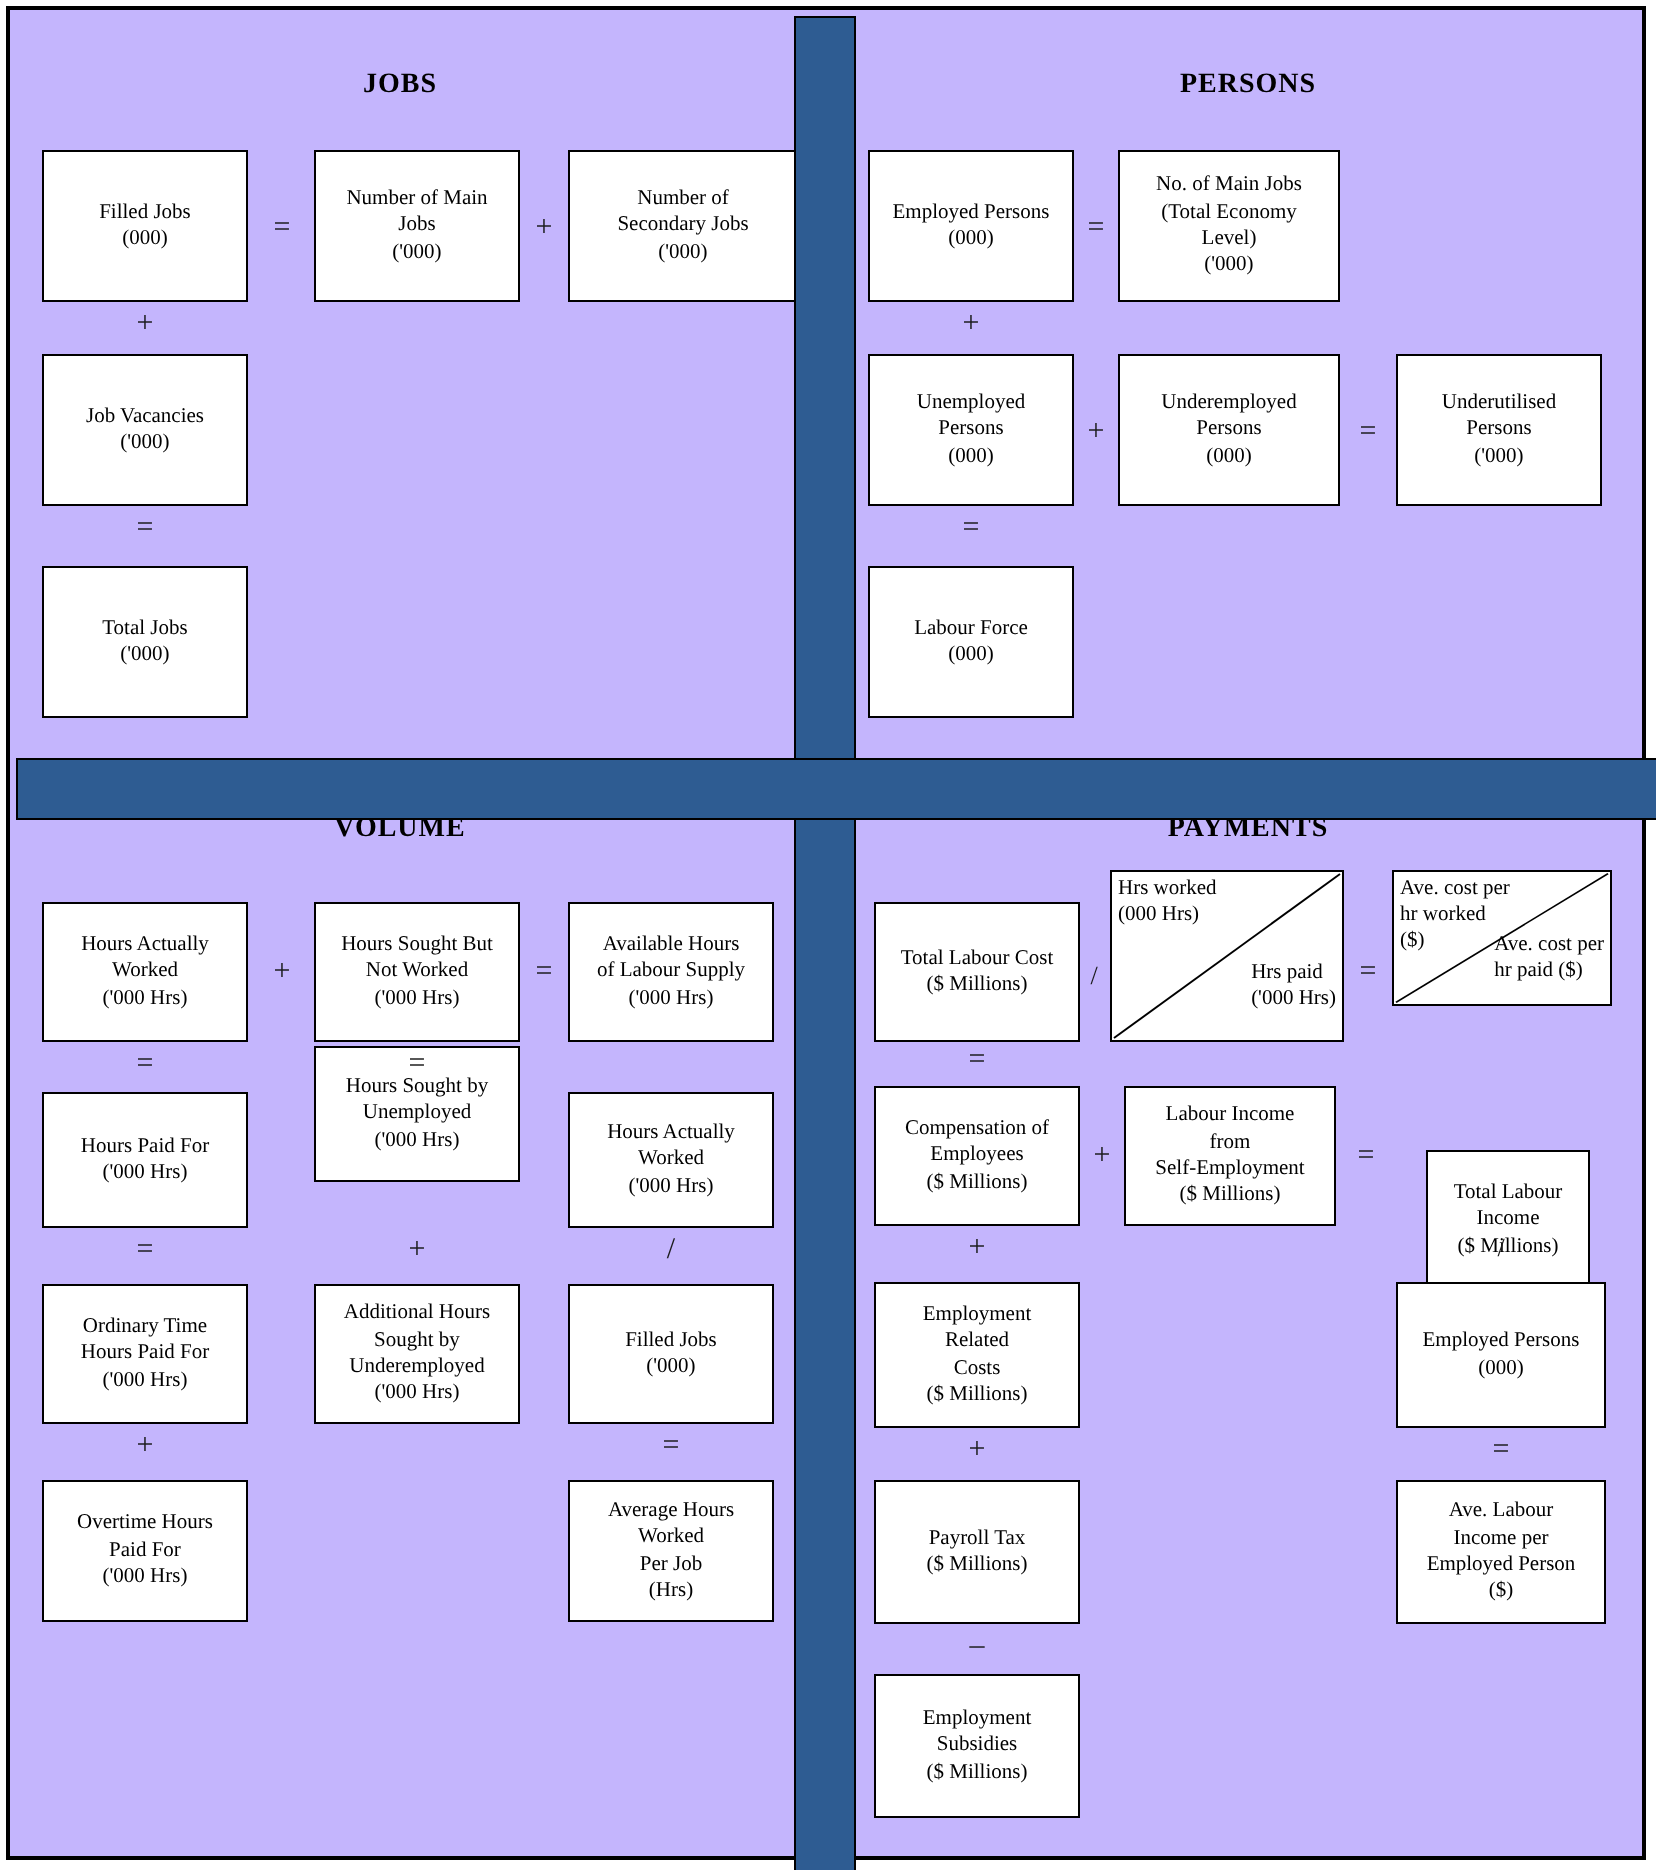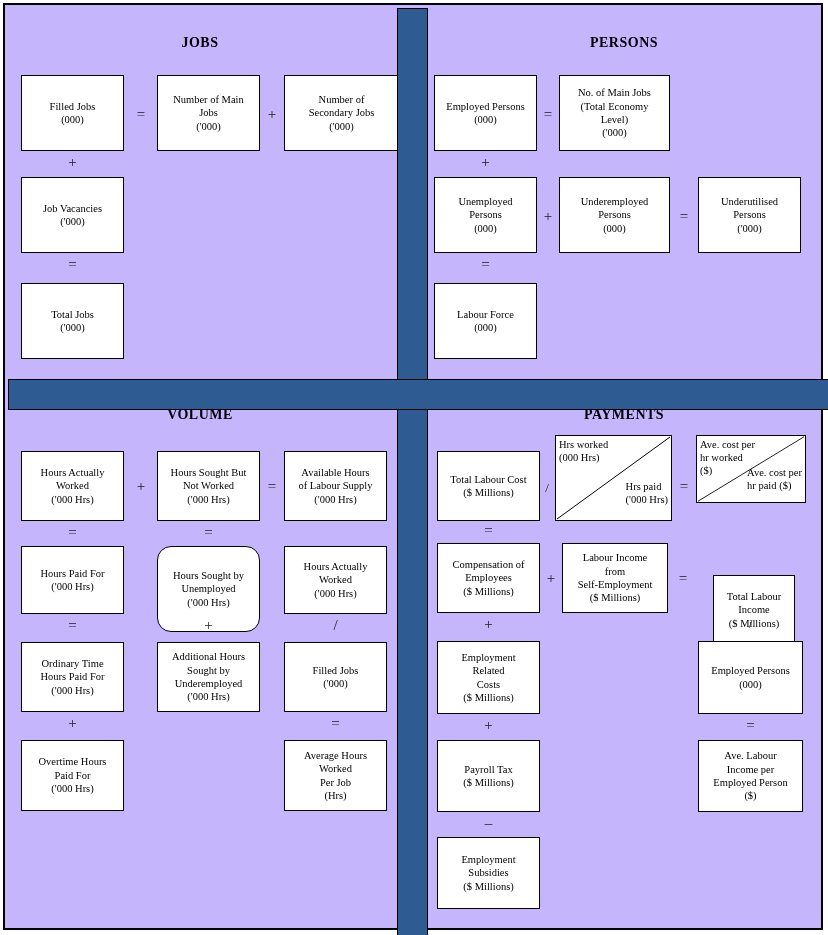--- a/index.html
+++ b/index.html
@@ -274,21 +274,21 @@
     <div class="op" style="left:16px; top:520px; width:103px;">=</div>
     <div class="op" style="left:152px; top:520px; width:103px;">=</div>
 
     <div class="box" style="left:16px; top:541px; width:103px; height:68px;">
       <span class="box-text">
         <span>Hours Paid For</span><br>
         <span>('000 Hrs)</span>
       </span>
     </div>
 
-    <div class="box" style="left:152px; top:541px; width:103px; height:86px;border-radius:14px;">
+    <div class="box" style="left:152px; top:518px; width:103px; height:68px;">
       <span class="box-text">
         <span>Hours Sought by</span><br>
         <span>Unemployed</span><br>
         <span>('000 Hrs)</span>
       </span>
     </div>
 
     <div class="box" style="left:279px; top:541px; width:103px; height:68px;">
       <span class="box-text">
         <span>Hours Actually</span><br>

